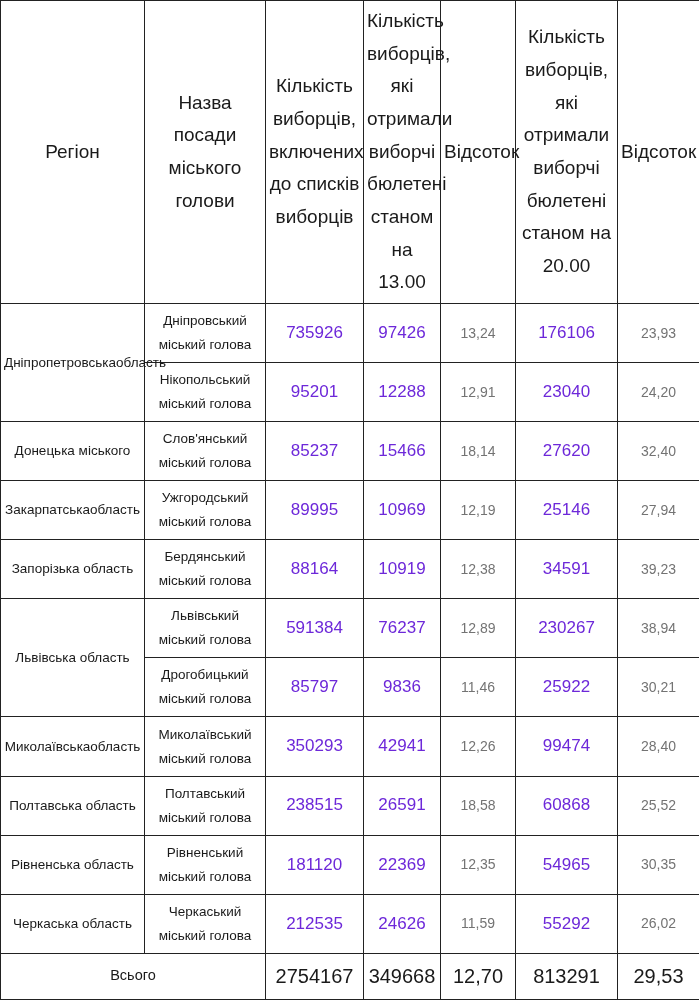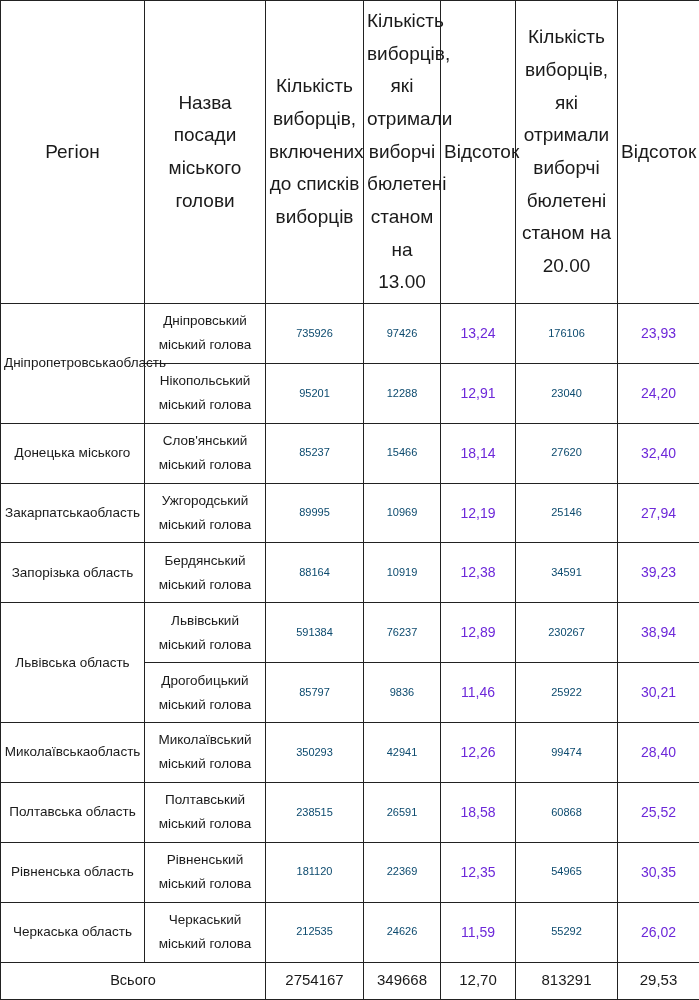--- a/index.html
+++ b/index.html
@@ -55,31 +55,31 @@
     font-size: 13.5px;
     padding: 4px 2px;
   }
   td.post {
     font-size: 13.5px;
     padding: 4px 2px;
     border-radius: 28px;
   }
   td.post .post-line { display: block; }
   td.num {
-    font-size: 11px;
-    color: #0c4a6e;
+    font-size: 17px;
+    color: #6d28d9;
   }
   td.pct {
     font-size: 14px;
     font-weight: bold;
-    color: #6d28d9;
+    color: #737373;
   }
   tr.totals td {
     font-weight: bold;
-    font-size: 15px;
+    font-size: 20px;
   }
   tr.totals td.totals-label {
     font-size: 14.5px;
   }
 </style>
 </head>
 <body>
 
 <table id="turnout-table">
   <colgroup>

